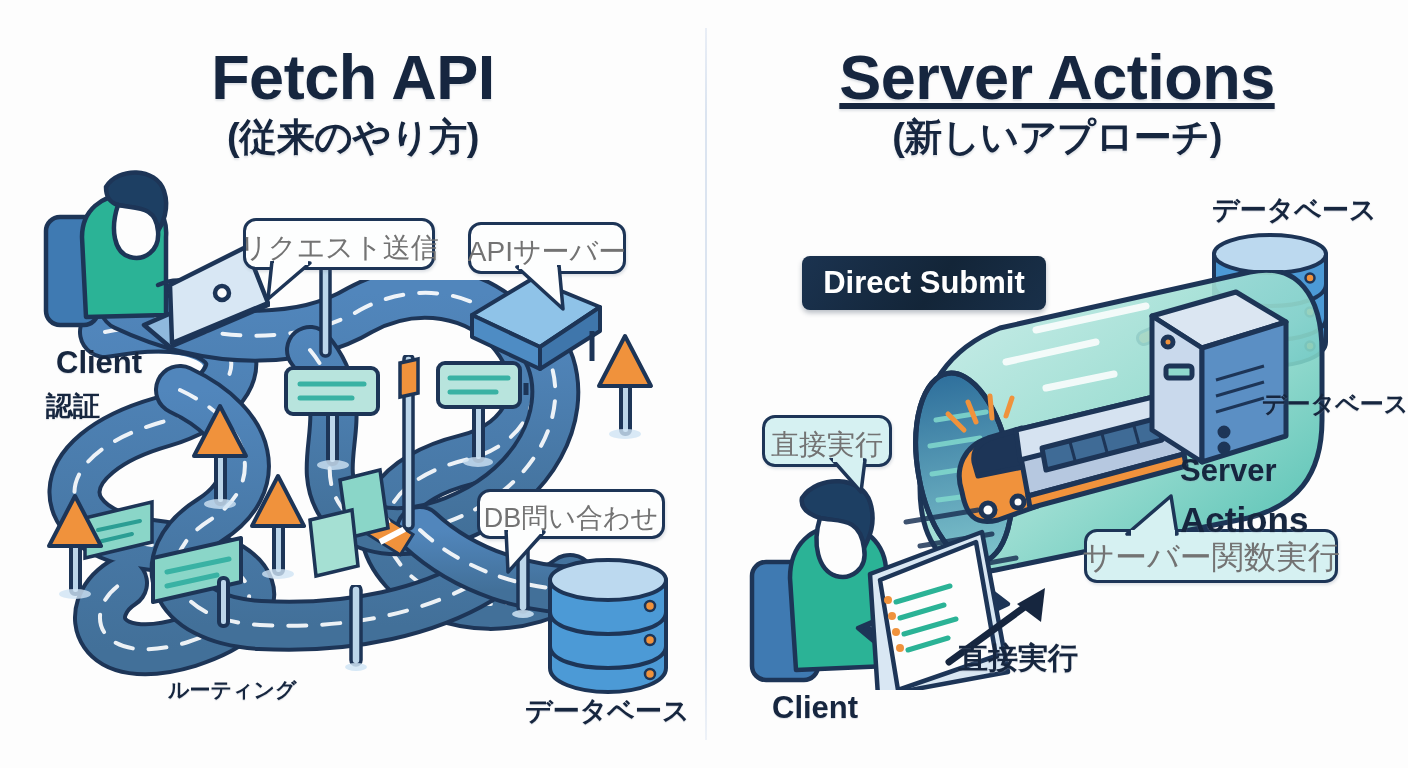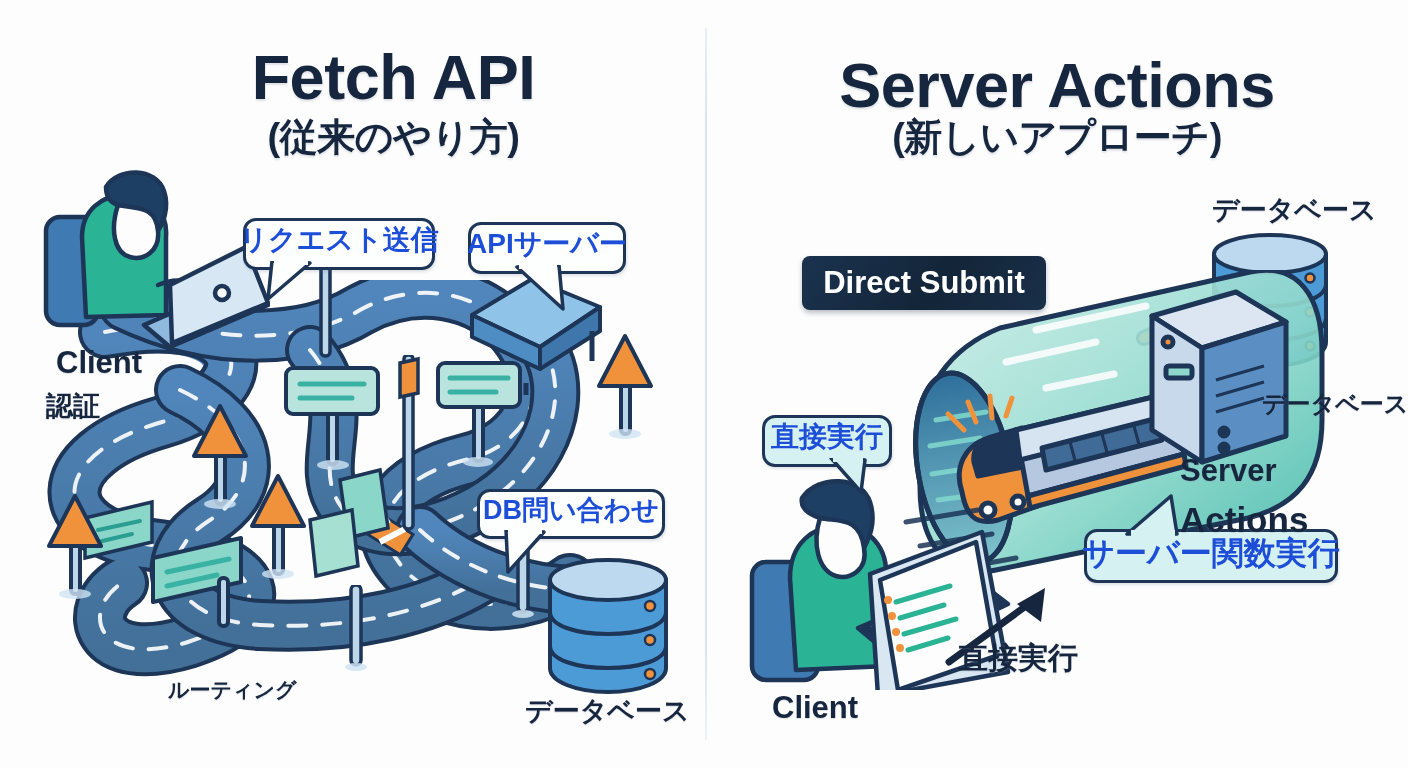--- a/index.html
+++ b/index.html
@@ -5,51 +5,51 @@
   html,body{margin:0;padding:0;}
   body{
     width:1408px;height:768px;
     background:#fdfdfd;
     font-family:"Liberation Sans","DejaVu Sans",sans-serif;
     overflow:hidden;
     position:relative;
   }
   #stage{position:absolute;inset:0;width:1408px;height:768px;}
   .panel{position:absolute;top:0;height:768px;}
-  #panel-left{left:0;width:706px;padding-left:27px;}
+  #panel-left{left:0;width:706px;}
   #panel-right{left:706px;width:702px;}
   #divider{
     position:absolute;left:705px;top:28px;width:2px;height:712px;
     background:linear-gradient(to bottom,#e9eef6 0%,#dbe4f0 12%,#dbe4f0 88%,#eef2f8 100%);
   }
   .title{
     position:absolute;text-align:center;width:100%;
     color:#16263f;font-weight:bold;letter-spacing:-.5px;
     text-shadow:0 2px 2px rgba(120,130,150,.22);
   }
   .title-main{font-size:63px;line-height:66px;}
   .title-sub{font-size:38px;line-height:44px;font-weight:bold;}
   #l-title-main{top:44px;}
   #l-title-sub{top:115px;}
-  #r-title-main{top:52px;}
+  #r-title-main{top:44px;text-decoration:underline;}
   #r-title-sub{top:115px;}
 
   
   .plain-label{
     position:absolute;color:#16263f;font-weight:bold;
     text-shadow:0 1px 1px rgba(140,150,170,.3);
     white-space:pre;
   }
   
   .bubble{
     position:absolute;
     border:3.5px solid #1d3557;
     border-radius:13px;
-    color:#1d4ed8;font-weight:bold;
-    display:flex;align-items:flex-start;justify-content:center;
+    color:#737373;font-weight:normal;
+    display:flex;align-items:flex-end;justify-content:center;
     box-shadow:1px 2px 3px rgba(80,95,120,.18);
     white-space:nowrap;
   }
   .bubble.white{background:#fdfefe;}
   .bubble.cyan{background:#d6f1f2;}
   .bubble .tail,.bubble .tail2{position:absolute;}
   .badge-dark{
     position:absolute;background:#16293f;color:#fff;
     border-radius:8px;font-weight:bold;
     display:flex;align-items:center;justify-content:center;

